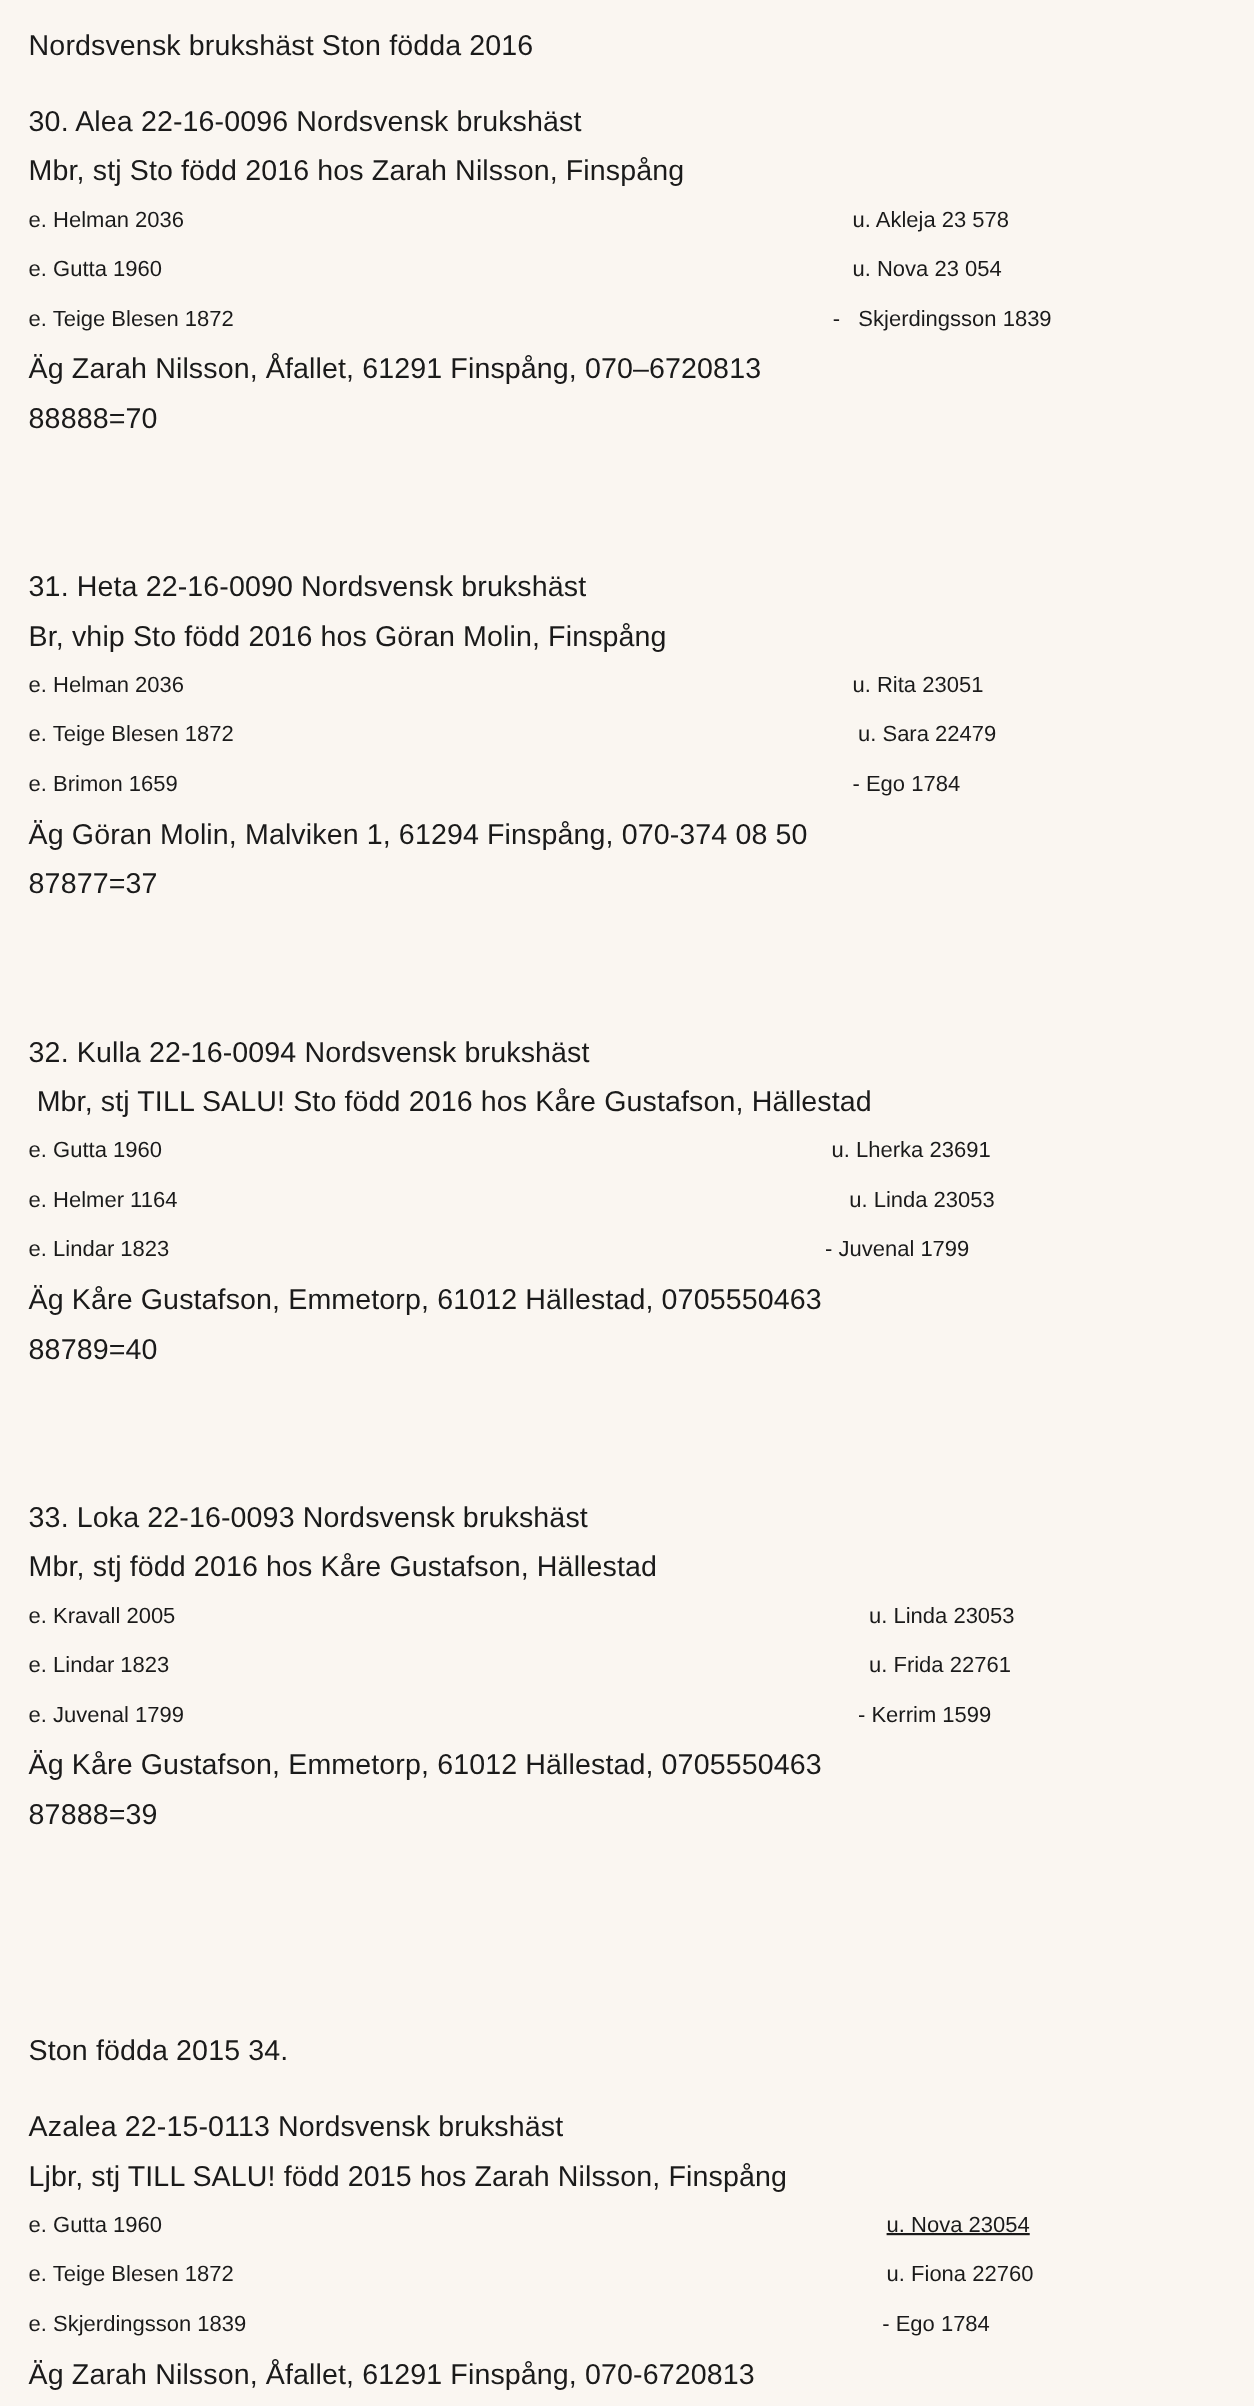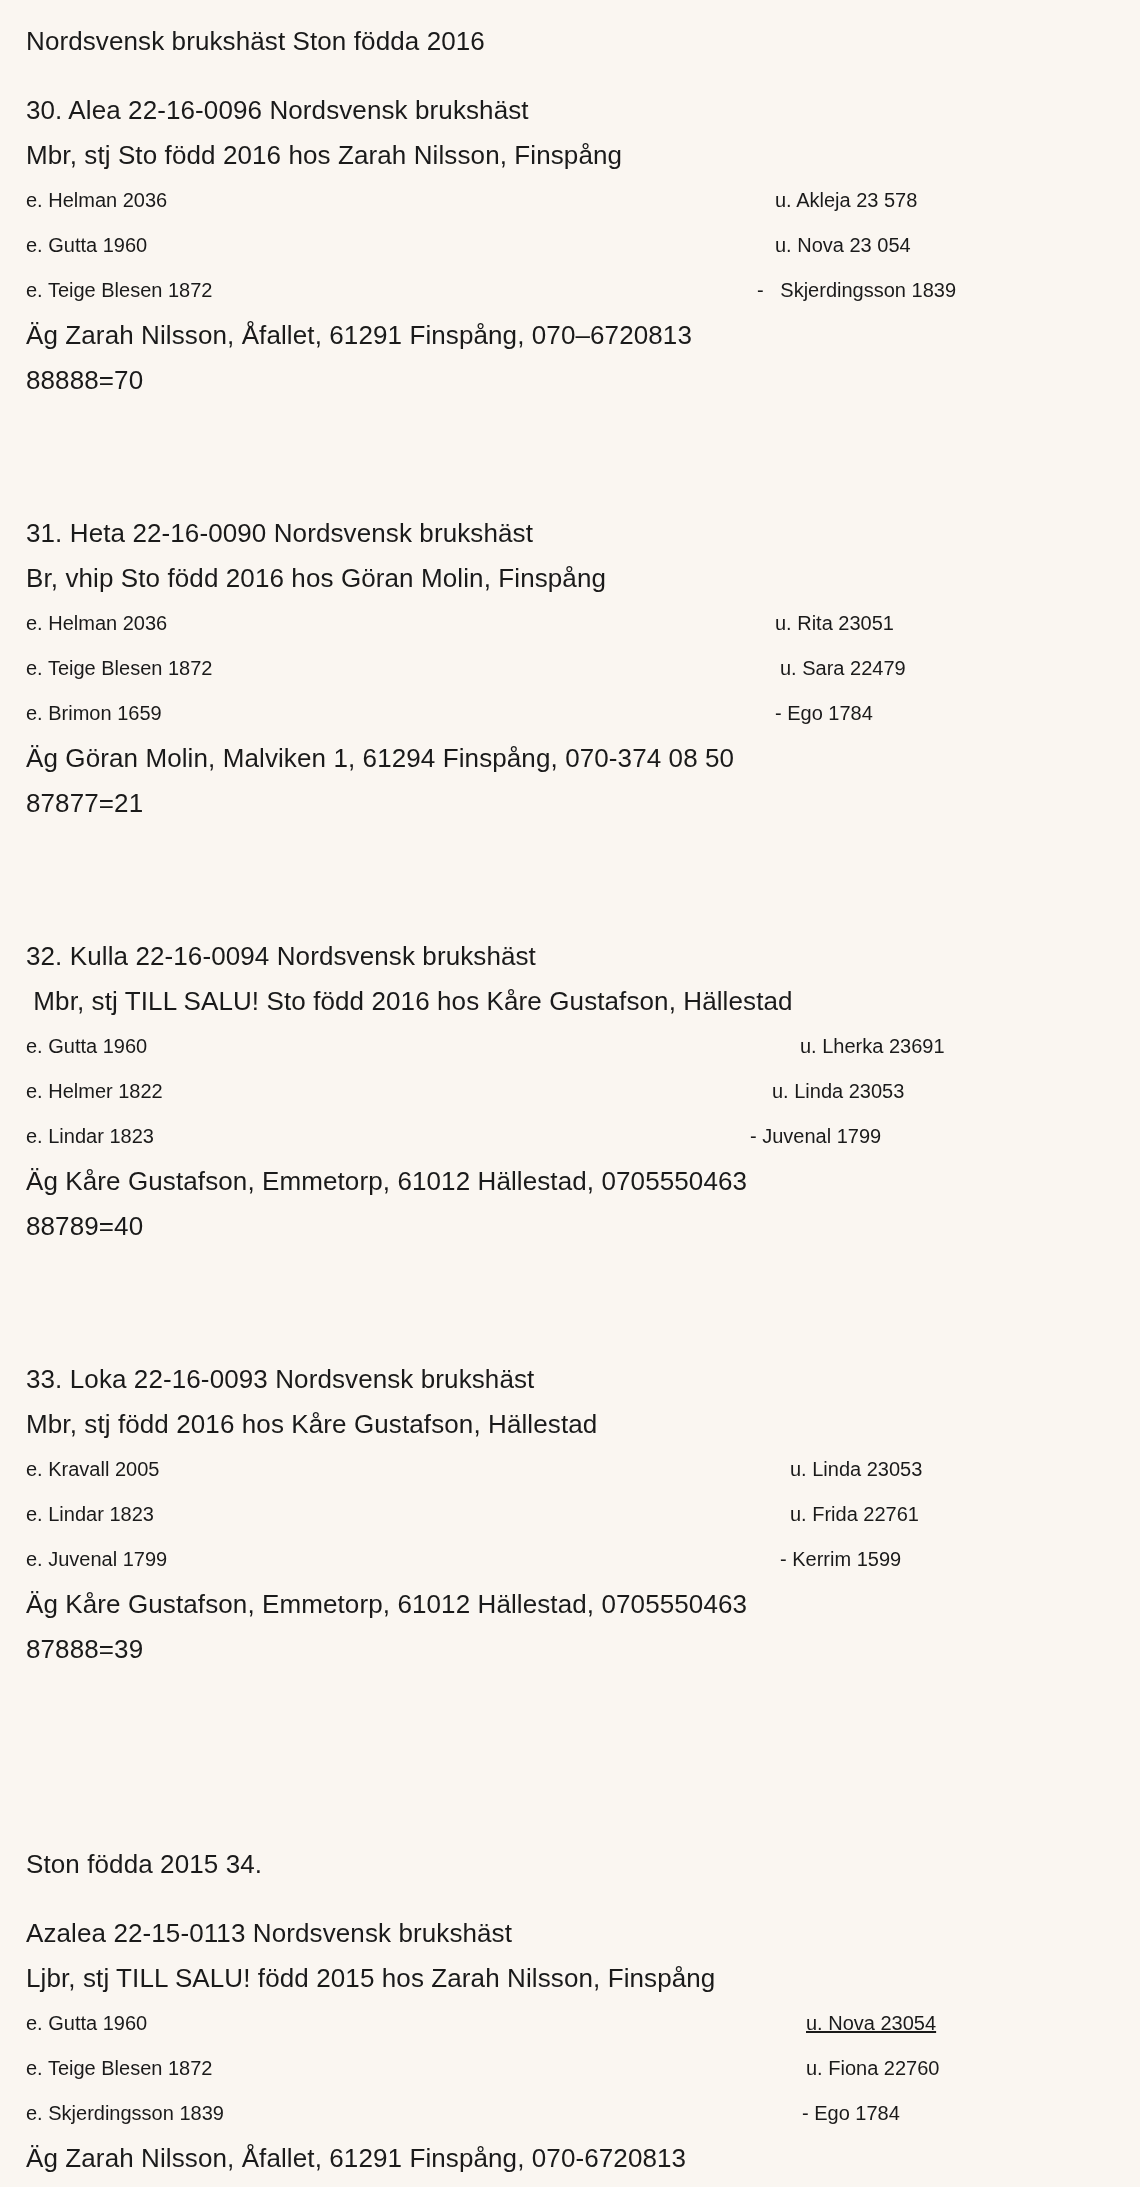--- a/index.html
+++ b/index.html
@@ -102,34 +102,34 @@
     </div>
     <div class="ped">
       <span class="sire">e. Teige Blesen 1872</span>
       <span class="dam" style="left: 780px;">u. Sara 22479</span>
     </div>
     <div class="ped">
       <span class="sire">e. Brimon 1659</span>
       <span class="dam" style="left: 775px;">- Ego 1784</span>
     </div>
     <p class="line">Äg Göran Molin, Malviken 1, 61294 Finspång, 070-374 08 50</p>
-    <p class="line">87877=21</p>
+    <p class="line">87877=37</p>
   </div>
 
   <div class="gap-xl"></div>
 
   <div class="block">
     <p class="line">32. Kulla 22-16-0094 Nordsvensk brukshäst</p>
     <p class="line"> Mbr, stj TILL SALU! Sto född 2016 hos Kåre Gustafson, Hällestad</p>
     <div class="ped">
       <span class="sire">e. Gutta 1960</span>
-      <span class="dam" style="left: 800px;">u. Lherka 23691</span>
+      <span class="dam" style="left: 756px;">u. Lherka 23691</span>
     </div>
     <div class="ped">
-      <span class="sire">e. Helmer 1822</span>
+      <span class="sire">e. Helmer 1164</span>
       <span class="dam" style="left: 772px;">u. Linda 23053</span>
     </div>
     <div class="ped">
       <span class="sire">e. Lindar 1823</span>
       <span class="dam" style="left: 750px;">- Juvenal 1799</span>
     </div>
     <p class="line">Äg Kåre Gustafson, Emmetorp, 61012 Hällestad, 0705550463</p>
     <p class="line">88789=40</p>
   </div>
 

